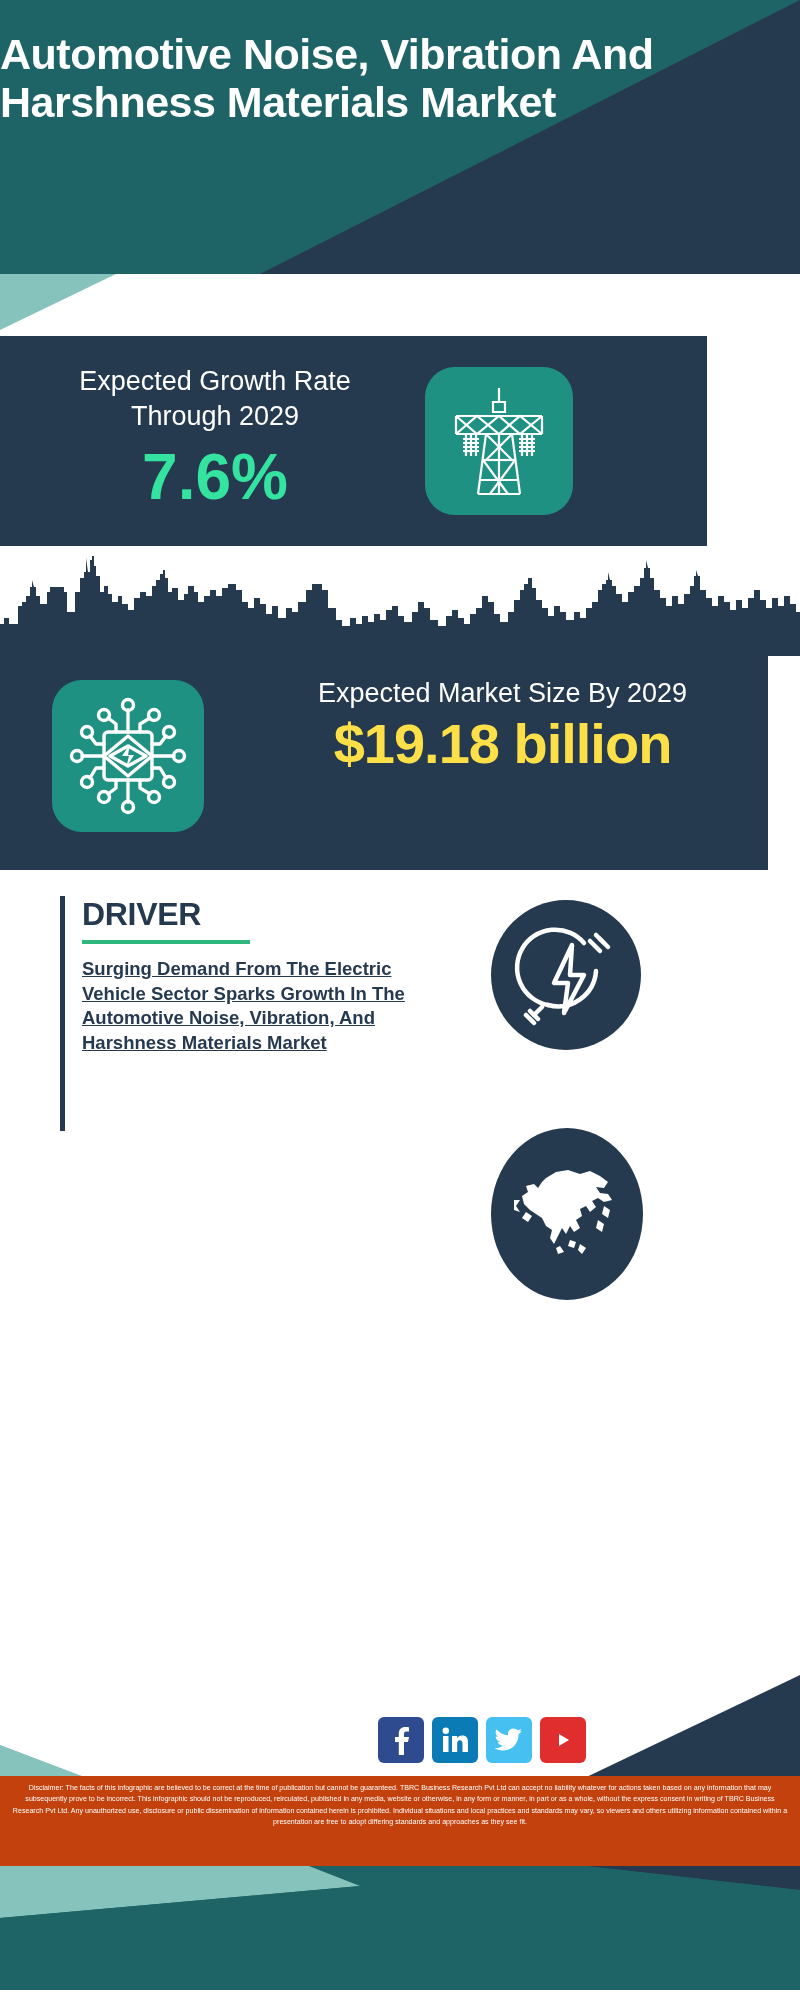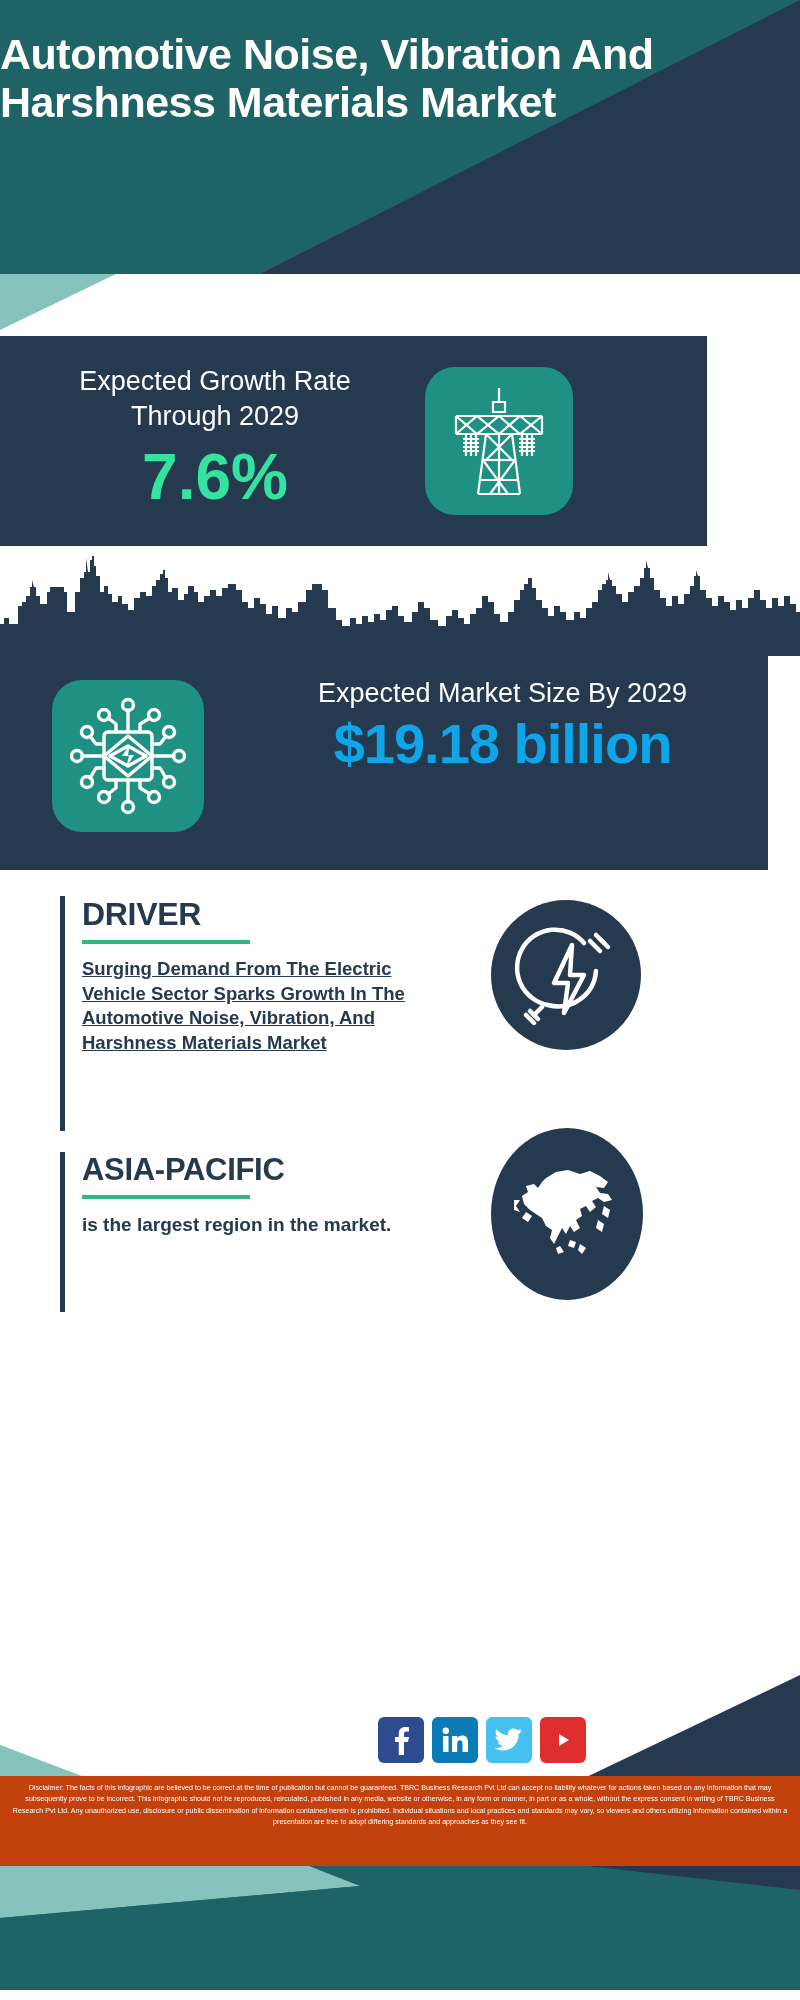--- a/index.html
+++ b/index.html
@@ -38,21 +38,21 @@
     display:flex;align-items:center;justify-content:center;
   }
   .icon-tile.tower{left:425px;top:31px;}
 
   
   .skyline-wrap{position:absolute;left:0;top:546px;width:800px;height:110px;background:#ffffff;overflow:hidden;}
   .market{position:absolute;left:0;top:650px;width:768px;height:220px;background:#25394f;}
   .icon-tile.chip{left:52px;top:30px;width:152px;height:152px;}
   .market-text{position:absolute;left:215px;top:26px;width:575px;text-align:center;}
   .market-label{color:#ffffff;font-size:27px;line-height:1.3;}
-  .market-value{color:#0ea5e9;font-size:56px;font-weight:bold;line-height:1.05;margin-top:4px;letter-spacing:-1px;}
+  .market-value{color:#fde047;font-size:56px;font-weight:bold;line-height:1.05;margin-top:4px;letter-spacing:-1px;}
 
   
   .insights{position:absolute;left:0;top:870px;width:800px;height:460px;background:#ffffff;margin-left:36px;}
   .card{position:absolute;left:24px;}
   .card .bar{position:absolute;left:0;top:0;width:5px;background:#25394f;}
   .card-body{margin-left:22px;}
   .card-title{color:#25394f;font-weight:bold;letter-spacing:-0.3px;}
   .card-rule{height:4px;background:#2eb87e;margin:7px 0 13px 0;}
   .card-text{color:#25394f;font-weight:bold;line-height:1.33;}
 
@@ -227,28 +227,20 @@
         <path d="M98 28 L90 20"></path>
 
         <path d="M32 88 L24 96"></path>
         <path d="M20 92 L28 100"></path>
         <path d="M16 96 L24 104"></path>
 
         <path d="M62 26 L44 64 L58 64 L54 94 L74 56 L60 56 Z"></path>
       </svg>
     </div>
 
-    <div class="card" style="top:282px;width:410px;">
-      <div class="bar" style="height:160px;"></div>
-      <div class="card-body">
-        <div class="card-title" style="font-size:31px;">ASIA-PACIFIC</div>
-        <div class="card-rule" style="width:168px;"></div>
-        <div class="card-text" style="font-size:19px;width:320px;">is the largest region in the market.</div>
-      </div>
-    </div>
     <div class="circle-icon" style="left:455px;top:258px;width:152px;height:172px;border-radius:50%;">
       <svg width="110" height="120" viewBox="0 0 110 120">
         <path fill="#ffffff" d="M34 24 L44 18 L56 16 L68 20 L78 17 L88 22 L96 28 L92 34 L84 33 L88 39
           L96 40 L100 46 L92 48 L86 44 L80 47 L84 53 L78 58 L74 52 L68 55 L70 62 L64 66 L68 74
           L62 78 L58 72 L54 80 L50 74 L46 82 L42 90 L38 84 L40 76 L34 72 L30 64 L24 60 L18 56
           L12 50 L10 42 L16 38 L14 32 L22 30 L26 34 L30 28 Z
           M92 52 L98 56 L96 64 L90 60 Z
           M86 66 L92 70 L90 78 L84 74 Z
           M58 86 L64 88 L62 94 L56 92 Z
           M68 90 L74 94 L70 100 L66 96 Z

